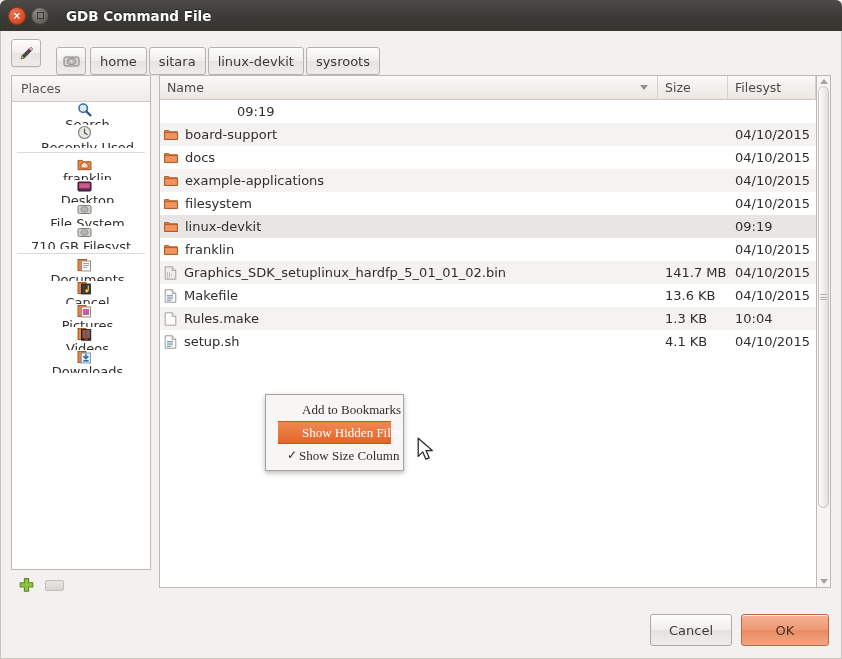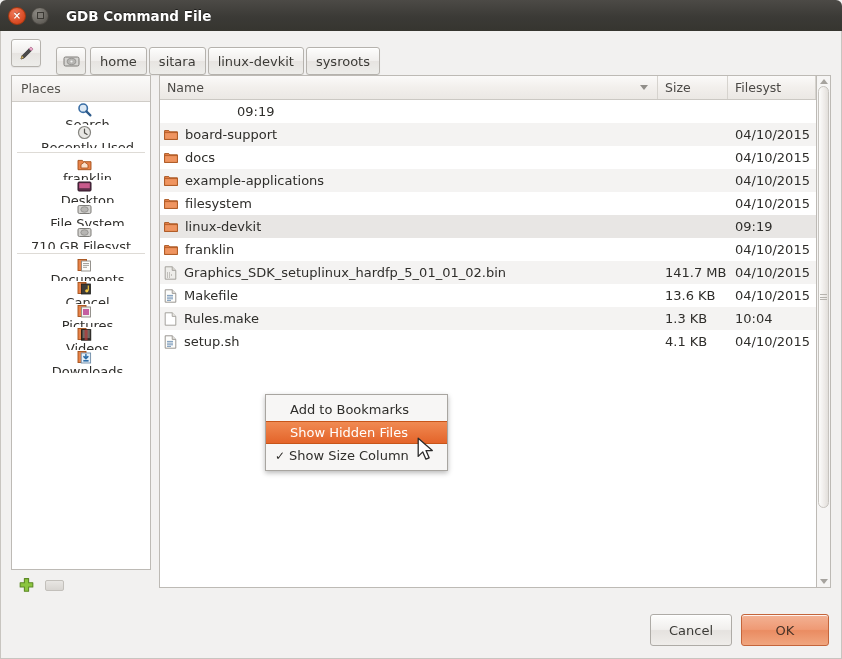--- a/index.html
+++ b/index.html
@@ -333,27 +333,28 @@
     border-color: #c4653b;
     background: linear-gradient(to bottom, #f3b294 0%, #ef9a75 48%, #ea8c62 52%, #f0a67f 100%);
     color: #4a3428;
   }
 
   
   .ctxmenu {
     position: absolute;
     left: 265px;
     top: 394px;
-    width: 183px;
+    width: 139px;
     background: #f7f6f5;
     border: 1px solid #a8a5a0;
     box-shadow: 0 2px 5px rgba(0,0,0,.28);
-    padding: 3px 0;
+    padding: 3px 12px;
     box-sizing: border-box;
     z-index: 30;
+    font-family: Liberation Serif, serif;
   }
   .ctxitem {
     height: 23px;
     display: flex;
     align-items: center;
     padding-left: 9px;
     font-size: 13px;
     color: #2f2e2b;
     white-space: nowrap;
     cursor: default;

